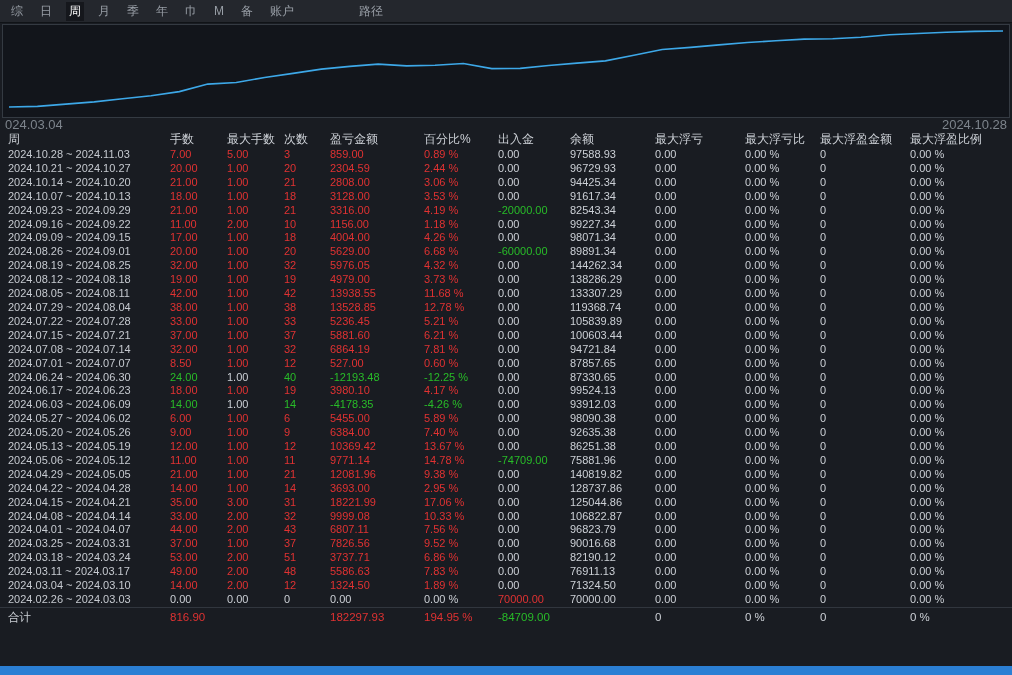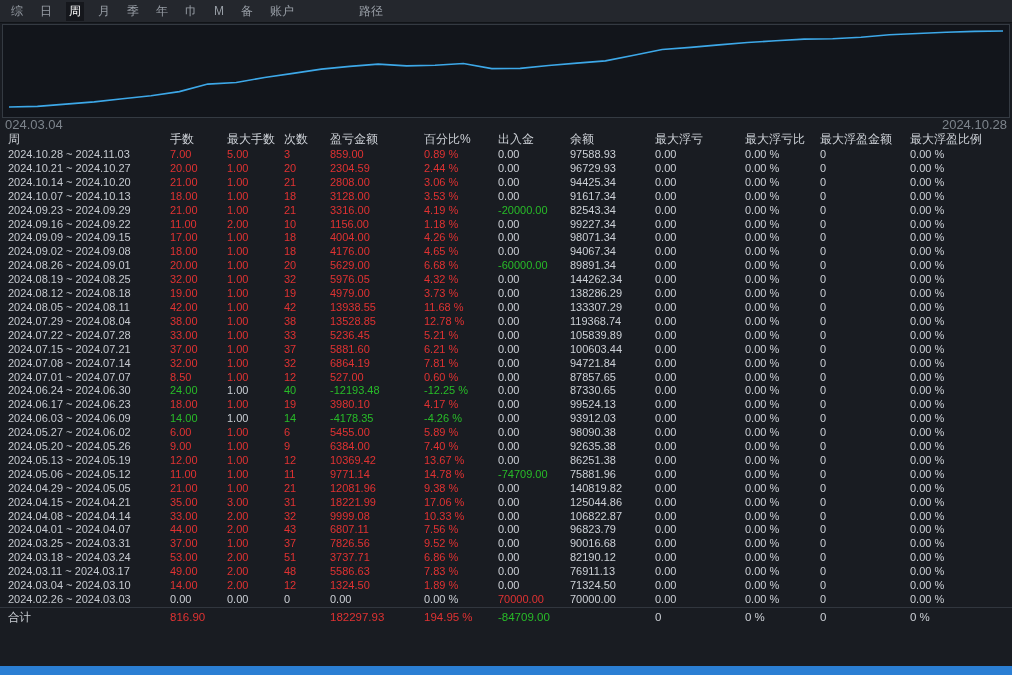--- a/index.html
+++ b/index.html
@@ -187,34 +187,20 @@
             <td class="c-red">4004.00</td>
             <td class="c-red">4.26 %</td>
             <td class="c-white">0.00</td>
             <td class="c-white">98071.34</td>
             <td class="c-white">0.00</td>
             <td class="c-white">0.00 %</td>
             <td class="c-white">0</td>
             <td class="c-white">0.00 %</td>
           </tr>
           <tr>
-            <td class="c-date">2024.09.02 ~ 2024.09.08</td>
-            <td class="c-red">18.00</td>
-            <td class="c-red">1.00</td>
-            <td class="c-red">18</td>
-            <td class="c-red">4176.00</td>
-            <td class="c-red">4.65 %</td>
-            <td class="c-white">0.00</td>
-            <td class="c-white">94067.34</td>
-            <td class="c-white">0.00</td>
-            <td class="c-white">0.00 %</td>
-            <td class="c-white">0</td>
-            <td class="c-white">0.00 %</td>
-          </tr>
-          <tr>
             <td class="c-date">2024.08.26 ~ 2024.09.01</td>
             <td class="c-red">20.00</td>
             <td class="c-red">1.00</td>
             <td class="c-red">20</td>
             <td class="c-red">5629.00</td>
             <td class="c-red">6.68 %</td>
             <td class="c-green">-60000.00</td>
             <td class="c-white">89891.34</td>
             <td class="c-white">0.00</td>
             <td class="c-white">0.00 %</td>
@@ -433,20 +419,34 @@
           </tr>
           <tr>
             <td class="c-date">2024.04.29 ~ 2024.05.05</td>
             <td class="c-red">21.00</td>
             <td class="c-red">1.00</td>
             <td class="c-red">21</td>
             <td class="c-red">12081.96</td>
             <td class="c-red">9.38 %</td>
             <td class="c-white">0.00</td>
             <td class="c-white">140819.82</td>
+            <td class="c-white">0.00</td>
+            <td class="c-white">0.00 %</td>
+            <td class="c-white">0</td>
+            <td class="c-white">0.00 %</td>
+          </tr>
+          <tr>
+            <td class="c-date">2024.04.22 ~ 2024.04.28</td>
+            <td class="c-red">14.00</td>
+            <td class="c-red">1.00</td>
+            <td class="c-red">14</td>
+            <td class="c-red">3693.00</td>
+            <td class="c-red">2.95 %</td>
+            <td class="c-white">0.00</td>
+            <td class="c-white">128737.86</td>
             <td class="c-white">0.00</td>
             <td class="c-white">0.00 %</td>
             <td class="c-white">0</td>
             <td class="c-white">0.00 %</td>
           </tr>
           <tr>
             <td class="c-date">2024.04.15 ~ 2024.04.21</td>
             <td class="c-red">35.00</td>
             <td class="c-red">3.00</td>
             <td class="c-red">31</td>

